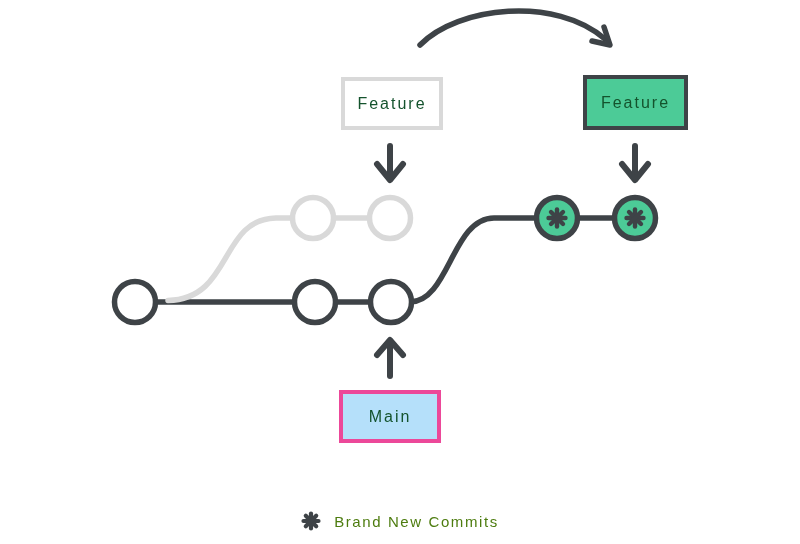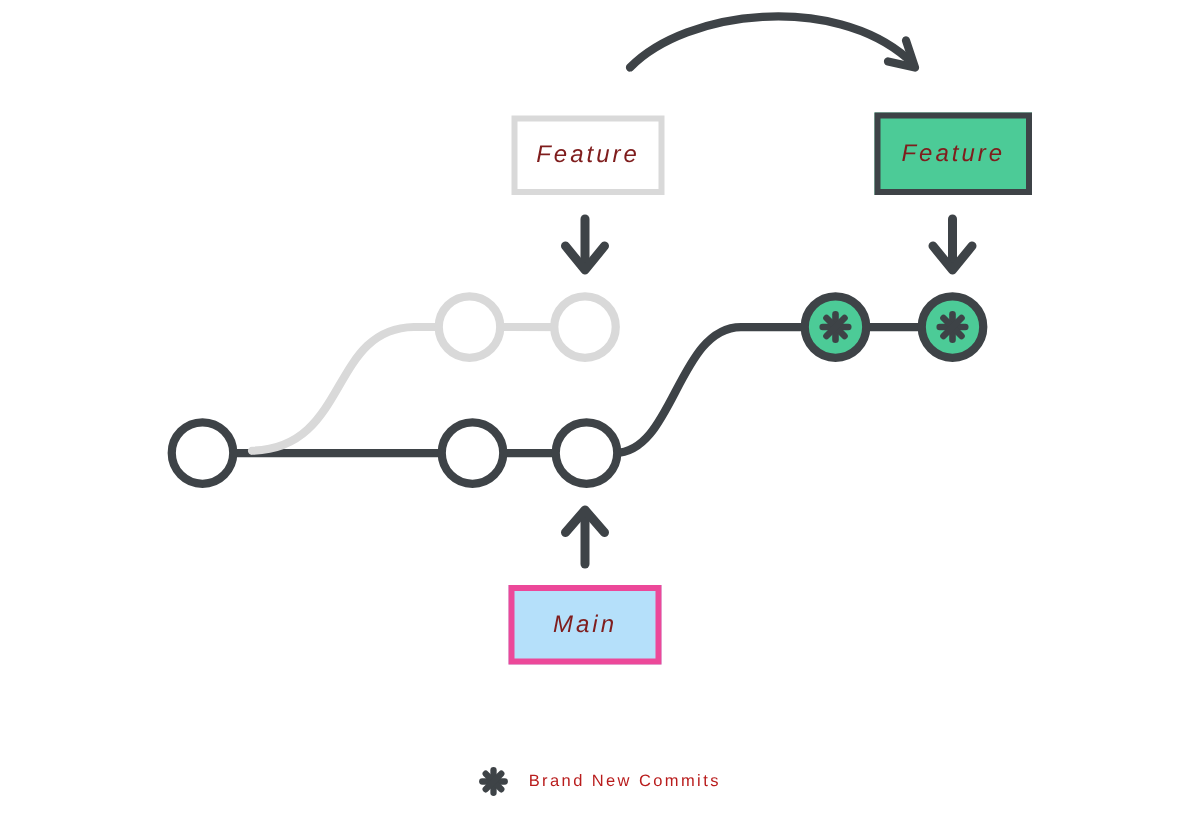--- a/index.html
+++ b/index.html
@@ -23,23 +23,22 @@
     height: 544px;
   }
   .box {
     position: absolute;
     box-sizing: border-box;
     display: flex;
     align-items: center;
     justify-content: center;
     font-size: 16px;
     letter-spacing: 2px;
-    color: #7f1d1d;
+    color: #14532d;
     background: #ffffff;
-    font-style: italic;
   }
   .box-feature-old {
     left: 341px; top: 77px;
     width: 102px; height: 53px;
     border: 4px solid #D9D9D9;
     background: #ffffff;
   }
   .box-feature-new {
     left: 583px; top: 75px;
     width: 105px; height: 55px;
@@ -55,23 +54,23 @@
   .legend {
     position: absolute;
     left: 0; right: 0;
     top: 511px;
     display: flex;
     align-items: center;
     justify-content: center;
     gap: 13px;
   }
   .legend-text {
-    font-size: 11px;
+    font-size: 15px;
     letter-spacing: 1.6px;
-    color: #b91c1c;
+    color: #4d7c0f;
   }
 </style>
 </head>
 <body>
 
 <div class="canvas">
 
   <svg class="diagram-svg" viewBox="0 0 800 544">
 
     <path d="M135,302 L410,302 C449,302 452,218 494,218 L635,218" fill="none" stroke="#3E4347" stroke-width="5.5" stroke-linecap="round"></path>

